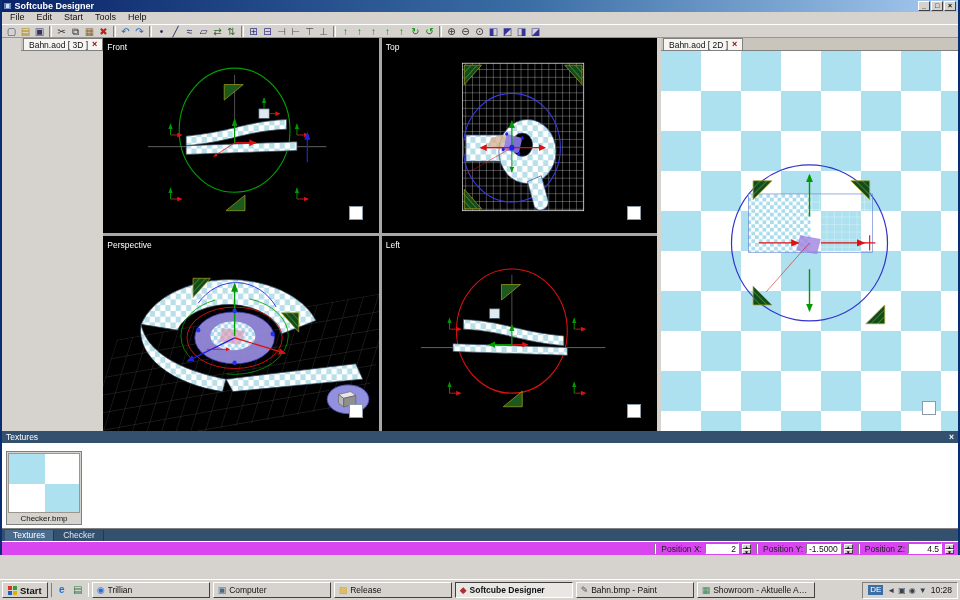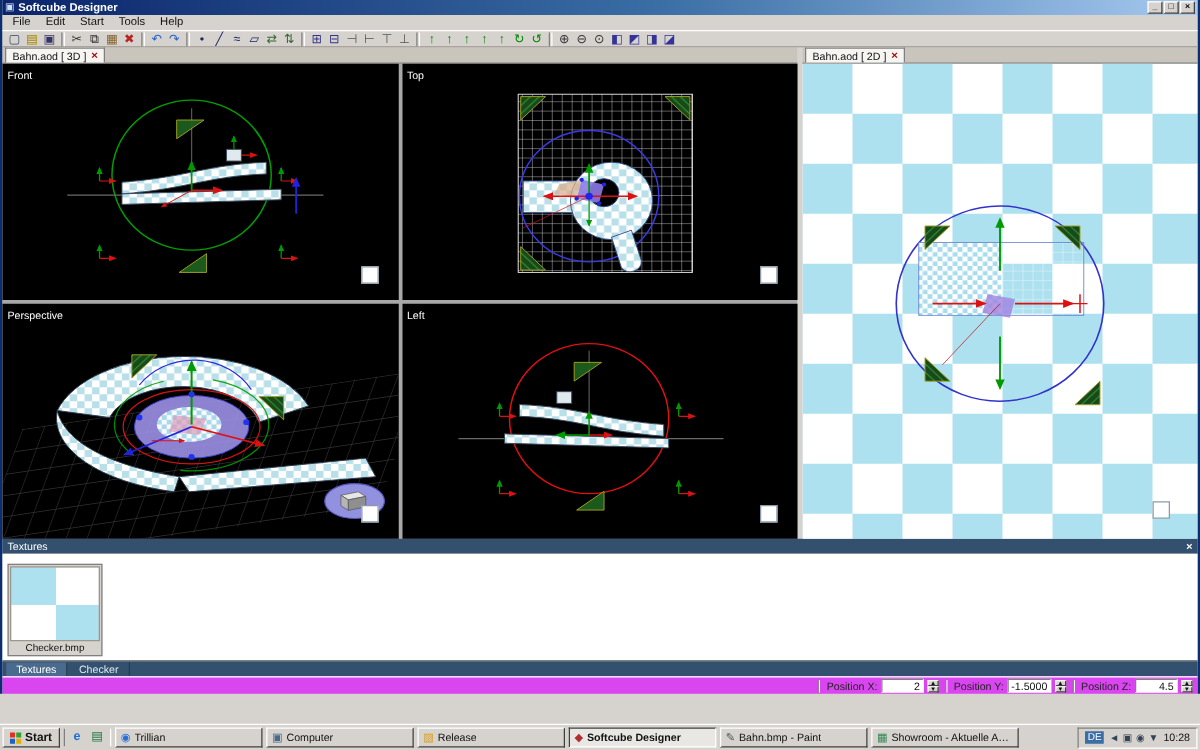--- a/index.html
+++ b/index.html
@@ -29,21 +29,21 @@
   .menu-item { padding:0 6px; font-size:9px; }
 
   
   .toolbar { height:14px; display:flex; align-items:center; padding:0 3px; gap:1px;
     background:#d6d3ce; border-top:1px solid #fff; border-bottom:1px solid #9a978f; }
   .tbi { width:13px; height:13px; font-size:10px; line-height:13px; text-align:center; cursor:default; }
   .tbsep { width:3px; height:11px; border-left:1px solid #808080; border-right:1px solid #fff; margin:0 2px; }
 
   
   .workspace { flex:1; min-height:0; display:flex; }
-  .left-col { width:636px; display:flex; flex-direction:column; min-height:0; }
+  .left-col { width:636px; display:flex; min-height:0;margin-left:19px; }
   .splitter { width:4px; background:#d6d3ce; }
   .right-col { flex:1; display:flex; flex-direction:column; min-height:0; }
 
   .tabstrip { height:13px; background:#c9c5bd; display:flex; align-items:flex-end; padding-left:2px; gap:2px;
     border-bottom:1px solid #808080; }
   .tab { background:#f6f5f2; border:1px solid #808080; border-bottom:none; height:12px;
     display:flex; align-items:center; gap:4px; padding:0 5px; font-size:8.5px; }
   .tab-close { color:#a00000; font-weight:bold; font-size:9px; line-height:9px; cursor:default; }
 
   .vpgrid { flex:1; min-height:0; display:grid; grid-template-columns:1fr 1fr; grid-template-rows:1fr 1fr;

